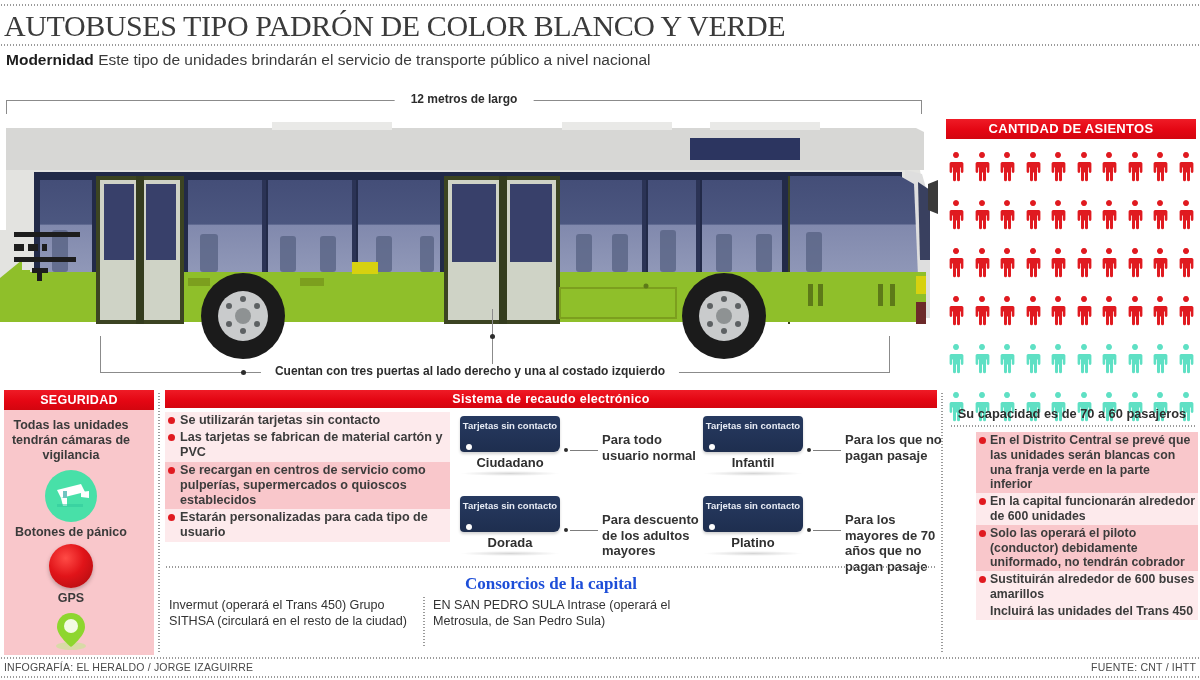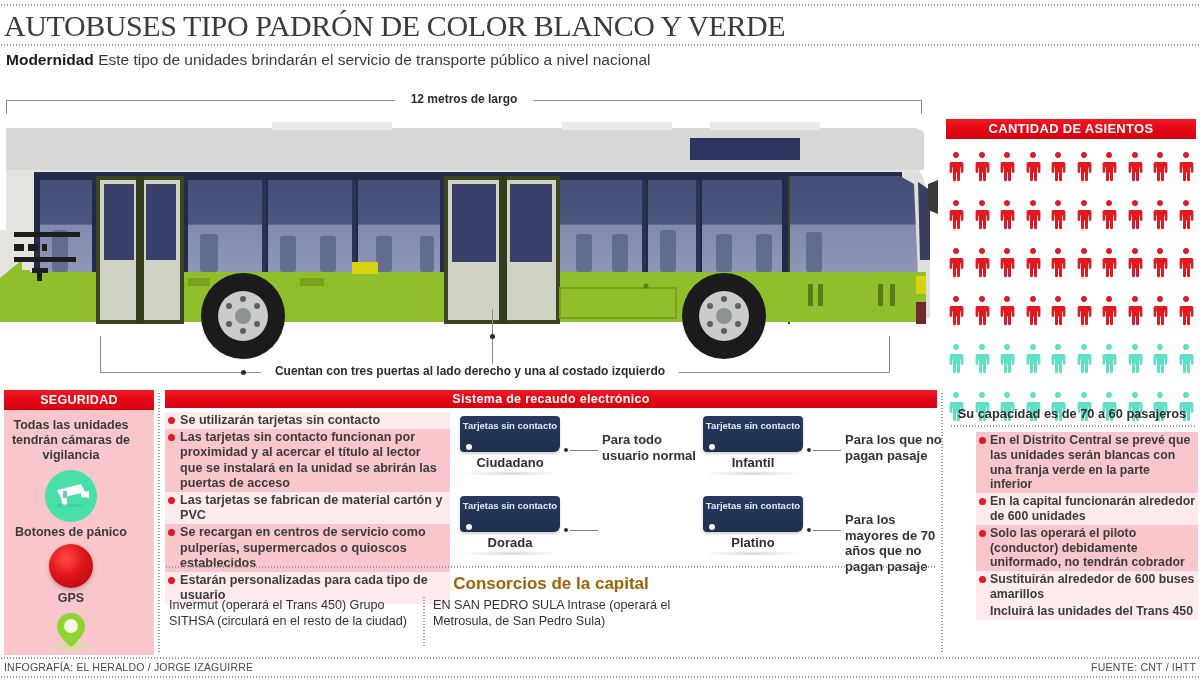--- a/index.html
+++ b/index.html
@@ -147,21 +147,21 @@
   .leadline .ld { position:absolute; left:0; top:2px; width:4px; height:4px; border-radius:50%; background:#2d2d2d; }
   .leadline .lh { position:absolute; left:6px; top:3.5px; width:28px; height:1px; background:#7d7d7d; }
   .carddesc {
     position:absolute; left:142px; top:16px; width:100px;
     font-size:13px; line-height:15.5px; font-weight:bold; color:#333;
   }
 
   .rec-rule { position:absolute; left:0; top:176px; width:772px; }
   .consorcio-title {
     position:absolute; left:0; top:184px; width:772px; text-align:center;
-    font-family:Liberation Sans, sans-serif; font-weight:bold; font-size:17px; color:#a16207;
+    font-family:Liberation Serif, serif; font-weight:bold; font-size:17px; color:#1d4ed8;
   }
   .cons-col-l { position:absolute; left:4px; top:208px; width:250px;
     font-size:12.6px; line-height:15.5px; color:#333; }
   .cons-col-r { position:absolute; left:268px; top:208px; width:290px;
     font-size:12.6px; line-height:15.5px; color:#333; }
   .cons-sep { position:absolute; left:258px; top:206px; height:52px; }
 
   
   .asientos { position:absolute; left:946px; top:88px; width:250px; }
   .asientos-banner { height:20px; line-height:20px; font-size:13px;margin-top:31px; }
@@ -405,21 +405,20 @@
 
   <div class="vdot-sep" style="left:158px; top:392px; height:262px;"></div>
 
   <div class="recaudo">
     <div class="banner recaudo-banner">Sistema de recaudo electrónico</div>
 
     <div class="rec-cols">
 
       <div class="bullets">
         <div class="bullet plain">Se utilizarán tarjetas sin contacto</div>
-        <div class="bullet shade">Las tarjetas sin contacto funcionan por proximidad y al acercar el título al lector que se instalará en la unidad se abrirán las puertas de acceso</div>
         <div class="bullet plain">Las tarjetas se fabrican de material cartón y PVC</div>
         <div class="bullet shade">Se recargan en centros de servicio como pulperías, supermercados o quioscos establecidos</div>
         <div class="bullet plain">Estarán personalizadas para cada tipo de usuario</div>
       </div>
 
       <div class="cards">
         <div class="cardgrid" style="height:148px;">
 
           <div class="cardcell" style="left:0; top:0;">
             <div class="cardbox">Tarjetas sin contacto</div>
@@ -444,20 +443,21 @@
           </div>
 
           <div class="cardcell" style="left:0; top:80px;">
             <div class="cardbox">Tarjetas sin contacto</div>
             <div class="cardname">Dorada</div>
             <div class="cardshadow"></div>
             <div class="leadline">
                 <span class="ld"></span>
                 <span class="lh"></span>
               </div>
+            <div class="carddesc">Para descuento de los adultos mayores</div>
           </div>
 
           <div class="cardcell" style="left:243px; top:80px;">
             <div class="cardbox">Tarjetas sin contacto</div>
             <div class="cardname">Platino</div>
             <div class="cardshadow"></div>
             <div class="leadline">
                 <span class="ld"></span>
                 <span class="lh"></span>
               </div>

